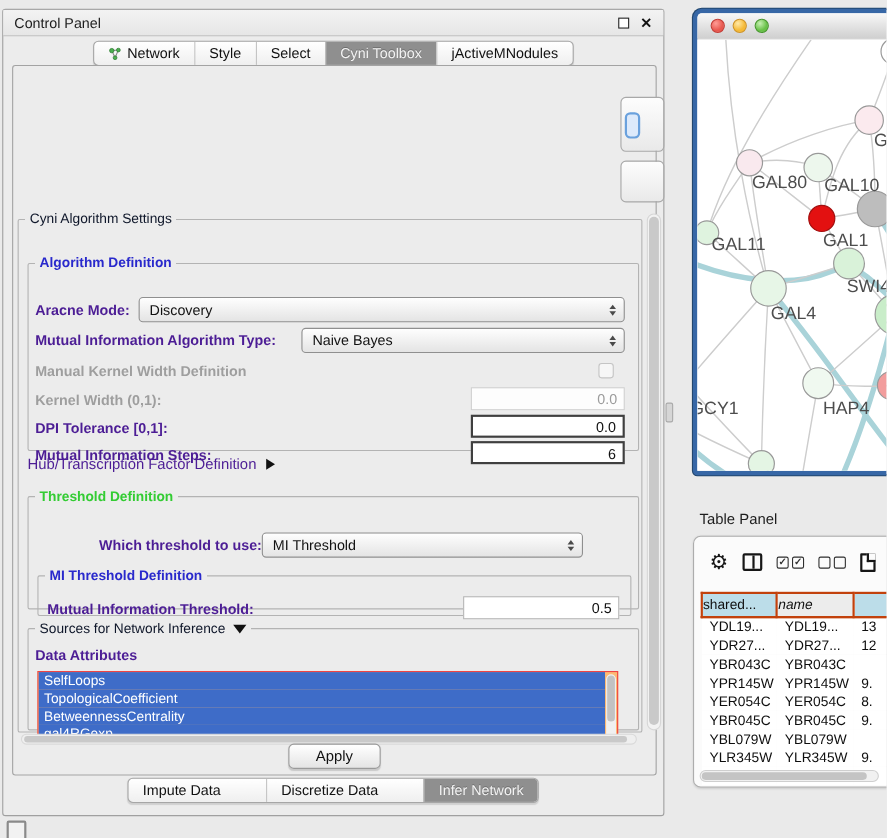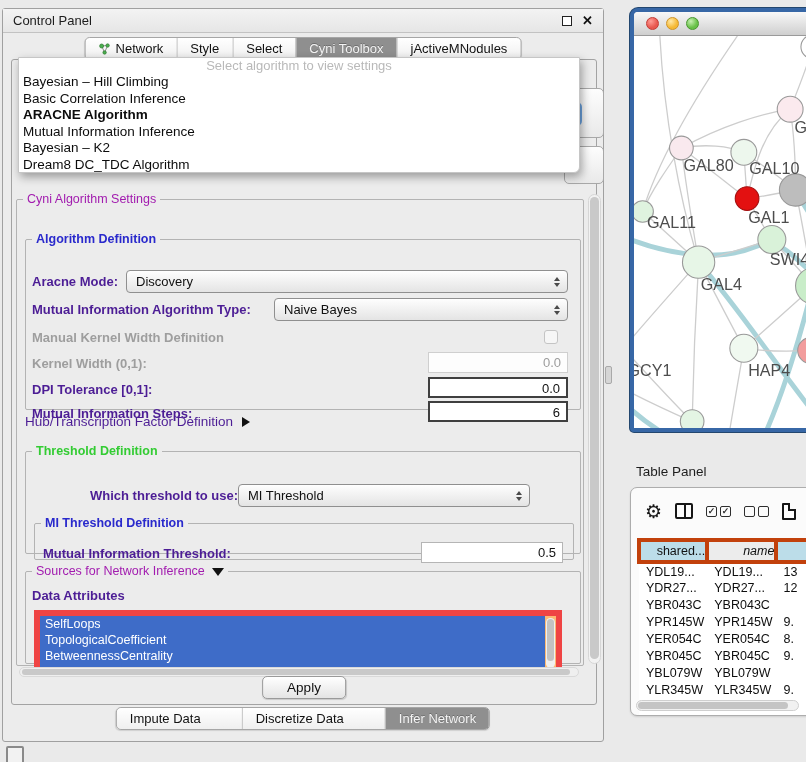--- a/index.html
+++ b/index.html
@@ -32,21 +32,21 @@
 
   .tab-body{position:absolute; left:8px; top:50px; width:586px; height:646px;
     background:#ececec; border:1px solid #a3a3a3; border-radius:3px;}
 
   
   .frag{position:absolute; border:1px solid #a8a8a8; border-radius:5px; background:linear-gradient(#fdfdfd,#e9e9e9);}
   .frag-focus{position:absolute; border:2px solid #6aa1dd; border-radius:5px; background:#ddeafb;}
 
   
   fieldset.fs{position:absolute; border:1px solid #b3b3b3; border-radius:2px; background:transparent;}
-  fieldset.fs>legend{font-size:12.5px; color:#a21caf; padding:0 4px; margin-left:6px; white-space:nowrap;}
+  fieldset.fs>legend{font-size:12.5px; color:#0f172a; padding:0 4px; margin-left:6px; white-space:nowrap;}
   fieldset.fs.blue>legend{color:var(--grp-blue); font-weight:bold;}
   fieldset.fs.green>legend{color:var(--grp-green); font-weight:bold;}
 
   .lbl{position:absolute; font-size:13px; font-weight:bold; color:#4c1d95; white-space:nowrap;}
   .lbl.plain{font-weight:normal;}
   .lbl.dis{color:#9e9e9e;}
 
   .combo{position:absolute; height:23px; border:1px solid #8f8f8f; border-radius:4px;
     background:linear-gradient(#fefefe,#e4e4e4); display:flex; align-items:center;
     padding:0 24px 0 9px; font-size:13px; color:#111; box-shadow:0 1px 0 rgba(255,255,255,.6) inset;}
@@ -61,21 +61,21 @@
   .tfield.strong{border:2px solid #3f3f3f;}
   .tfield.dis{color:#9c9c9c; border-color:#cfcfcf; background:#fdfdfd;}
 
   .cb{position:absolute; width:14px; height:14px; border:1px solid #c4c4c4; border-radius:3px; background:#f6f6f6;}
 
   .tri-right{display:inline-block; width:0; height:0; border-top:5.5px solid transparent;
     border-bottom:5.5px solid transparent; border-left:8px solid #111; margin-left:9px; vertical-align:-1px;}
   .tri-down{display:inline-block; width:0; height:0; border-left:6px solid transparent;
     border-right:6px solid transparent; border-top:8px solid #111; margin-left:7px; vertical-align:-1px;}
 
-  .attr-list{position:absolute; background:#fdba74; border:6px solid #ef4444; overflow:hidden;}
+  .attr-list{position:absolute; background:#fdba74; border:1px solid #ef4444; overflow:hidden;}
   .attr-item{height:16px; line-height:16px; font-size:12.5px; color:#111; padding-left:5px; margin-right:11px;}
   .attr-item.sel{background:var(--sel-blue); color:#fff;}
   .list-vscroll{position:absolute; right:1px; top:2px; width:9px; bottom:2px; background:#f0f0f0; border-radius:5px;}
   .list-vscroll .thumb{position:absolute; left:1px; right:1px; top:1px; height:42px; background:#c2c2c2; border-radius:5px;}
 
   .vscroll{position:absolute; width:13px; background:#f2f2f2; border:1px solid #d6d6d6; border-radius:7px;}
   .vscroll .thumb{position:absolute; left:1px; right:1px; top:2px; bottom:4px; background:#c9c9c9; border-radius:7px;}
   .hscroll{position:absolute; height:10px; background:#efefef; border:1px solid #d9d9d9; border-radius:6px;}
   .hscroll .thumb{position:absolute; top:1px; bottom:1px; left:2px; right:8px; background:#c9c9c9; border-radius:6px;}
 
@@ -113,21 +113,21 @@
   .cols-icon{width:18px; height:16px; border:2px solid #161616; border-radius:2px; position:relative;}
   .cols-icon:before{content:""; position:absolute; left:50%; top:0; bottom:0; width:2px; background:#161616;}
   .cbpair{display:flex; gap:3px;}
   .mini-cb{width:11px; height:11px; border:1.6px solid #2e2e2e; border-radius:2px; font-size:9px;
     line-height:9px; text-align:center; color:#2e2e2e; font-weight:bold;}
   .doc-icon{width:14px; height:17px; border:2px solid #161616; border-radius:1px; position:relative; background:#fff;}
   .doc-icon:before{content:""; position:absolute; right:-2px; top:-2px; width:6px; height:6px; background:#fbfbfb; border-left:2px solid #161616; border-bottom:2px solid #161616;}
 
   table.dt{position:absolute; left:6px; top:50px; border-collapse:collapse; table-layout:fixed;}
   table.dt th{height:22px; font-size:12.5px; font-weight:normal; color:#111;
-    border:4px solid #c2410c; background:#ececec; text-align:right; overflow:hidden; white-space:nowrap;}
+    border:2px solid #c2410c; background:#ececec; text-align:left; overflow:hidden; white-space:nowrap;}
   table.dt th.accent{background:var(--hdr-accent);}
   table.dt td{height:17px; font-size:12.5px; color:#0e0e0e; padding-left:7px; white-space:nowrap; overflow:hidden; background:#fff;}
   .tbl-hscroll{position:absolute; left:5px; right:22px; top:212px; height:11px; background:#f1f1f1;
     border:1px solid #cfcfcf; border-radius:6px;}
   .tbl-hscroll .thumb{position:absolute; left:1px; top:1px; bottom:1px; width:150px; background:#c4c4c4; border-radius:6px;}
 
   .splitter{position:absolute; left:605px; top:366px; width:7px; height:18px; background:#d6d6d6;
     border:1px solid #a9a9a9; border-radius:2px;}
   .corner-icon{position:absolute; left:6px; top:746px; width:18px; height:20px; border:2px solid #8a8a8a;
     background:#f2f2f2; border-radius:2px;}
@@ -255,31 +255,20 @@
       <button class="apply-btn">Apply</button>
     </div>
 
     <nav class="seg bottom-tabs" id="bottom-tabs">
         <span class="tab">Impute Data</span>
         <span class="tab">Discretize Data</span>
         <span class="tab selected">Infer Network</span>
       </nav>
   </section>
 
-  <div class="algo-popup">
-    <div class="popup-placeholder">Select algorithm to view settings</div>
-    <ul id="algo-list">
-        <li>Bayesian – Hill Climbing</li>
-        <li>Basic Correlation Inference</li>
-        <li class="sel">ARACNE Algorithm</li>
-        <li>Mutual Information Inference</li>
-        <li>Bayesian – K2</li>
-        <li>Dream8 DC_TDC Algorithm</li>
-      </ul>
-  </div>
 
   <div class="splitter"></div>
 
   <section class="net-window">
     <header class="net-titlebar">
       <span class="tl red"></span>
       <span class="tl yellow"></span>
       <span class="tl green"></span>
     </header>
     <div class="net-canvas">

